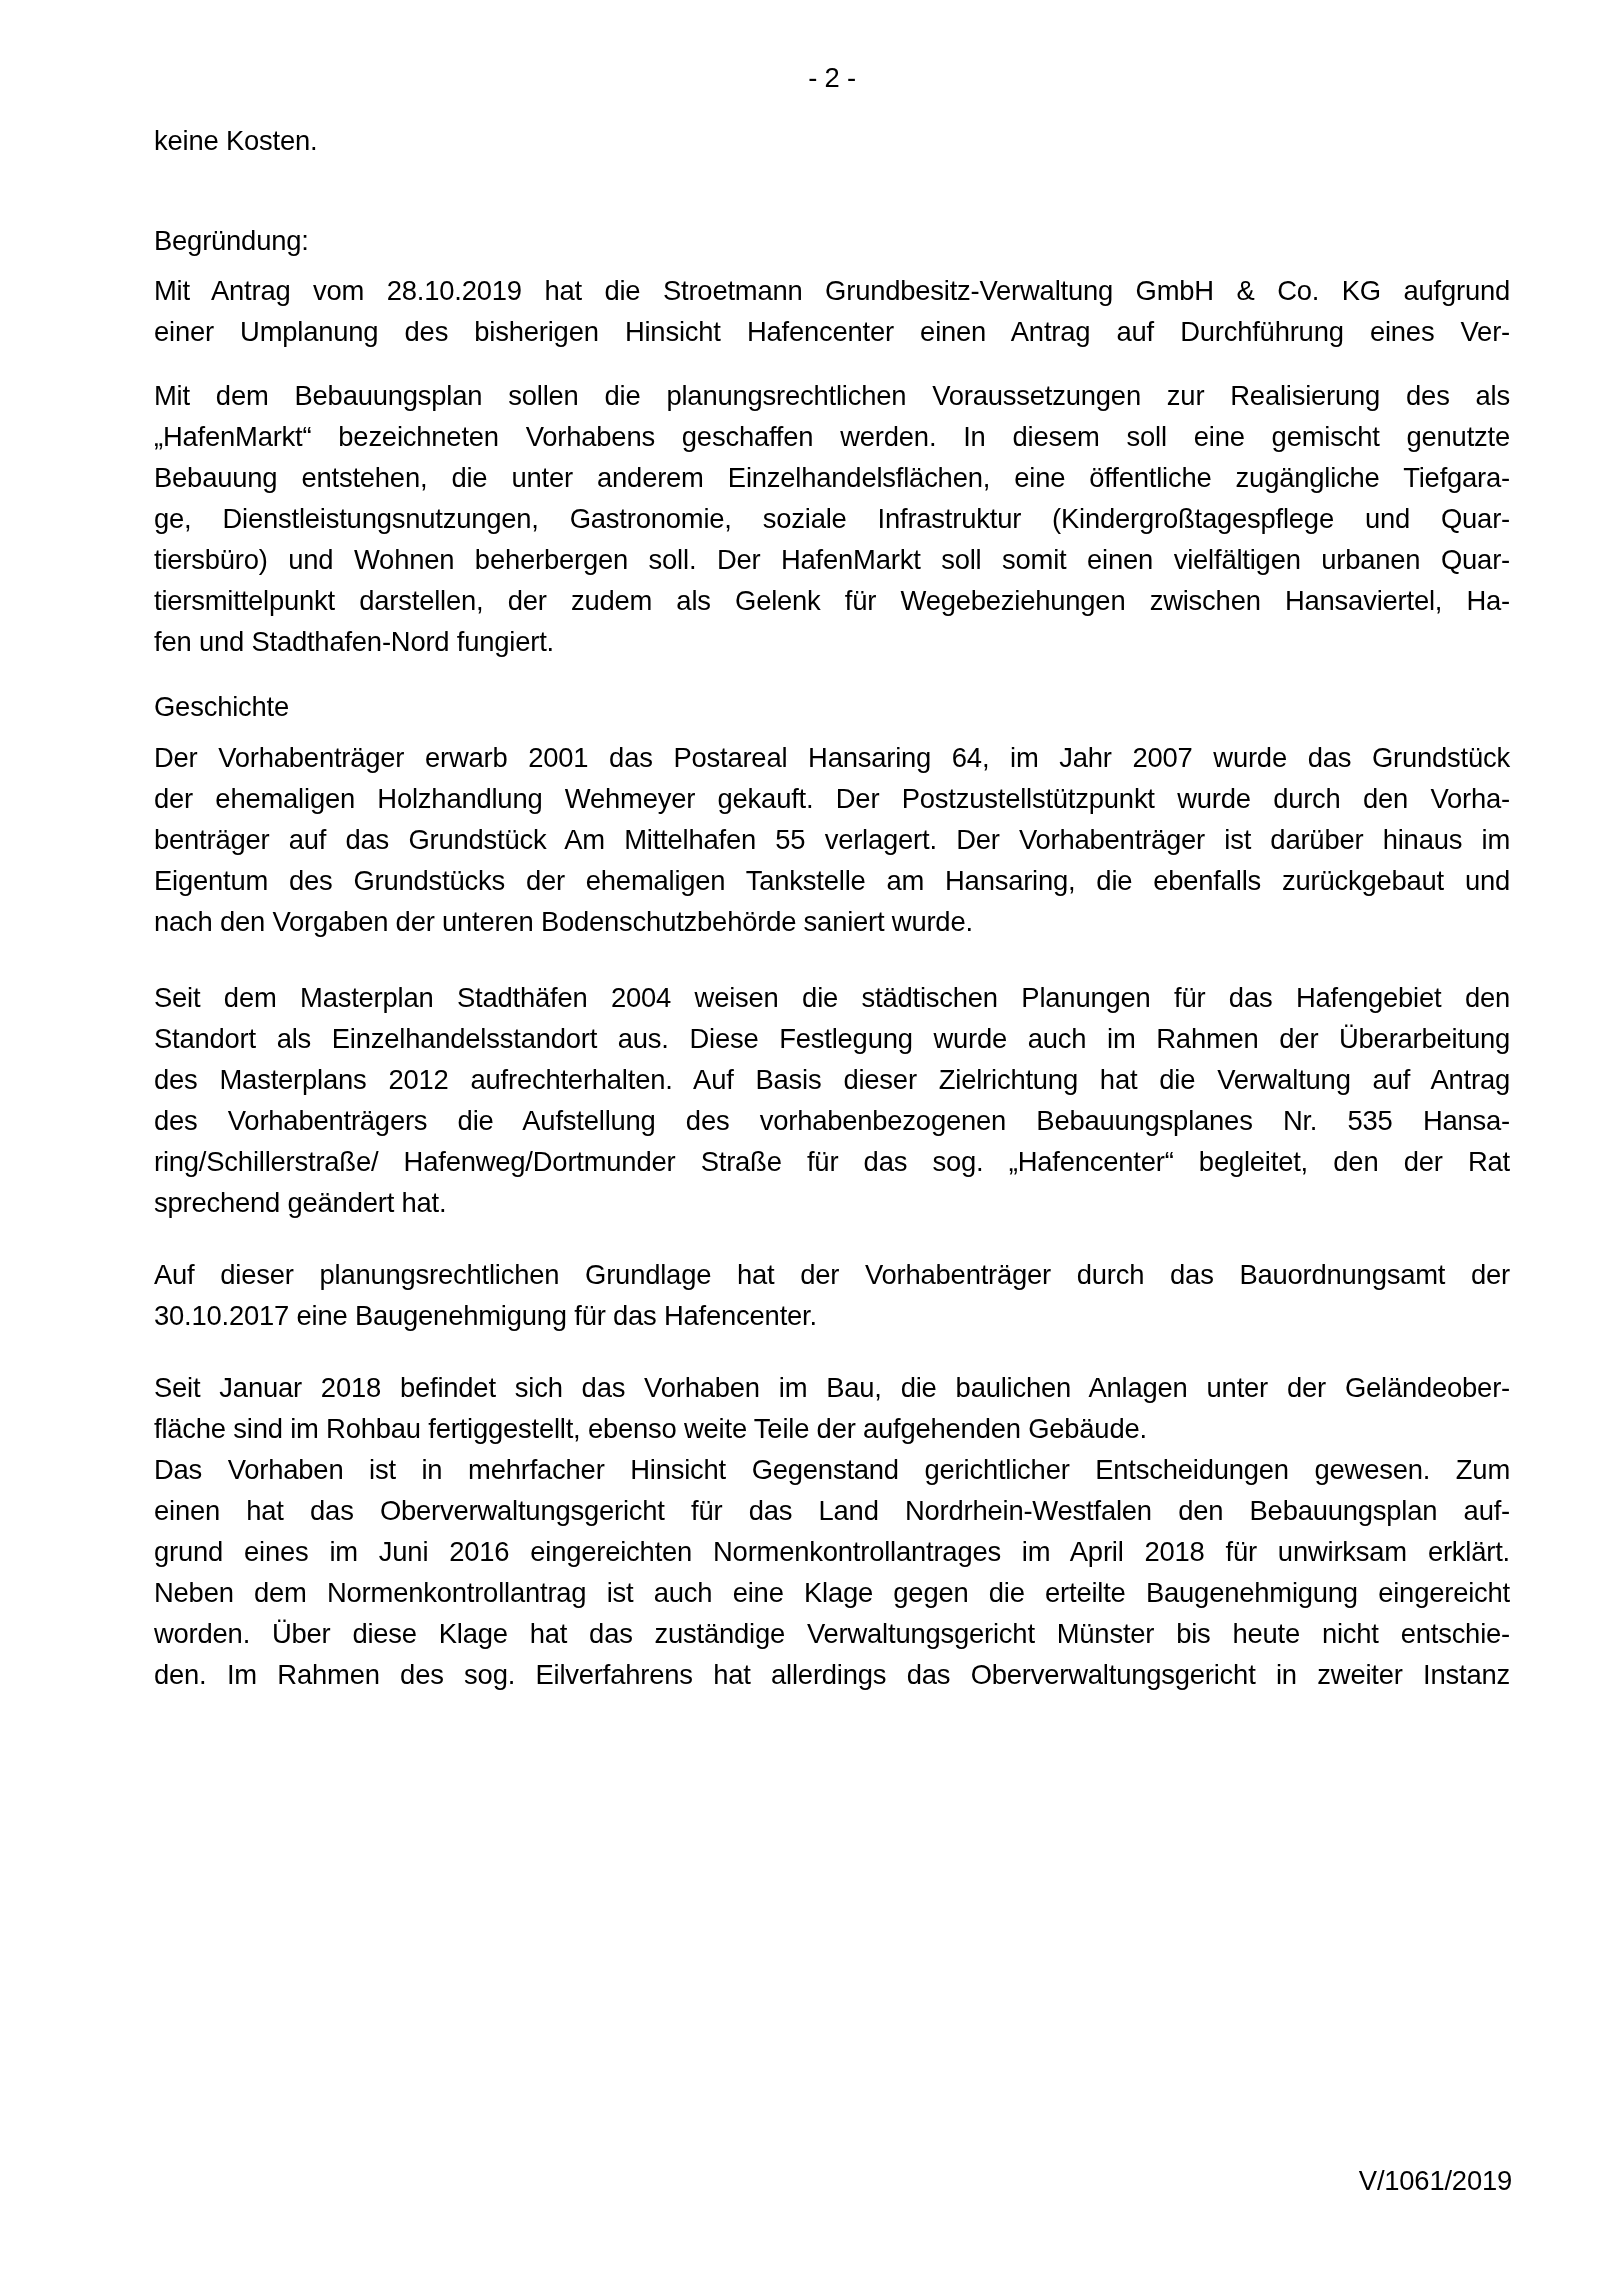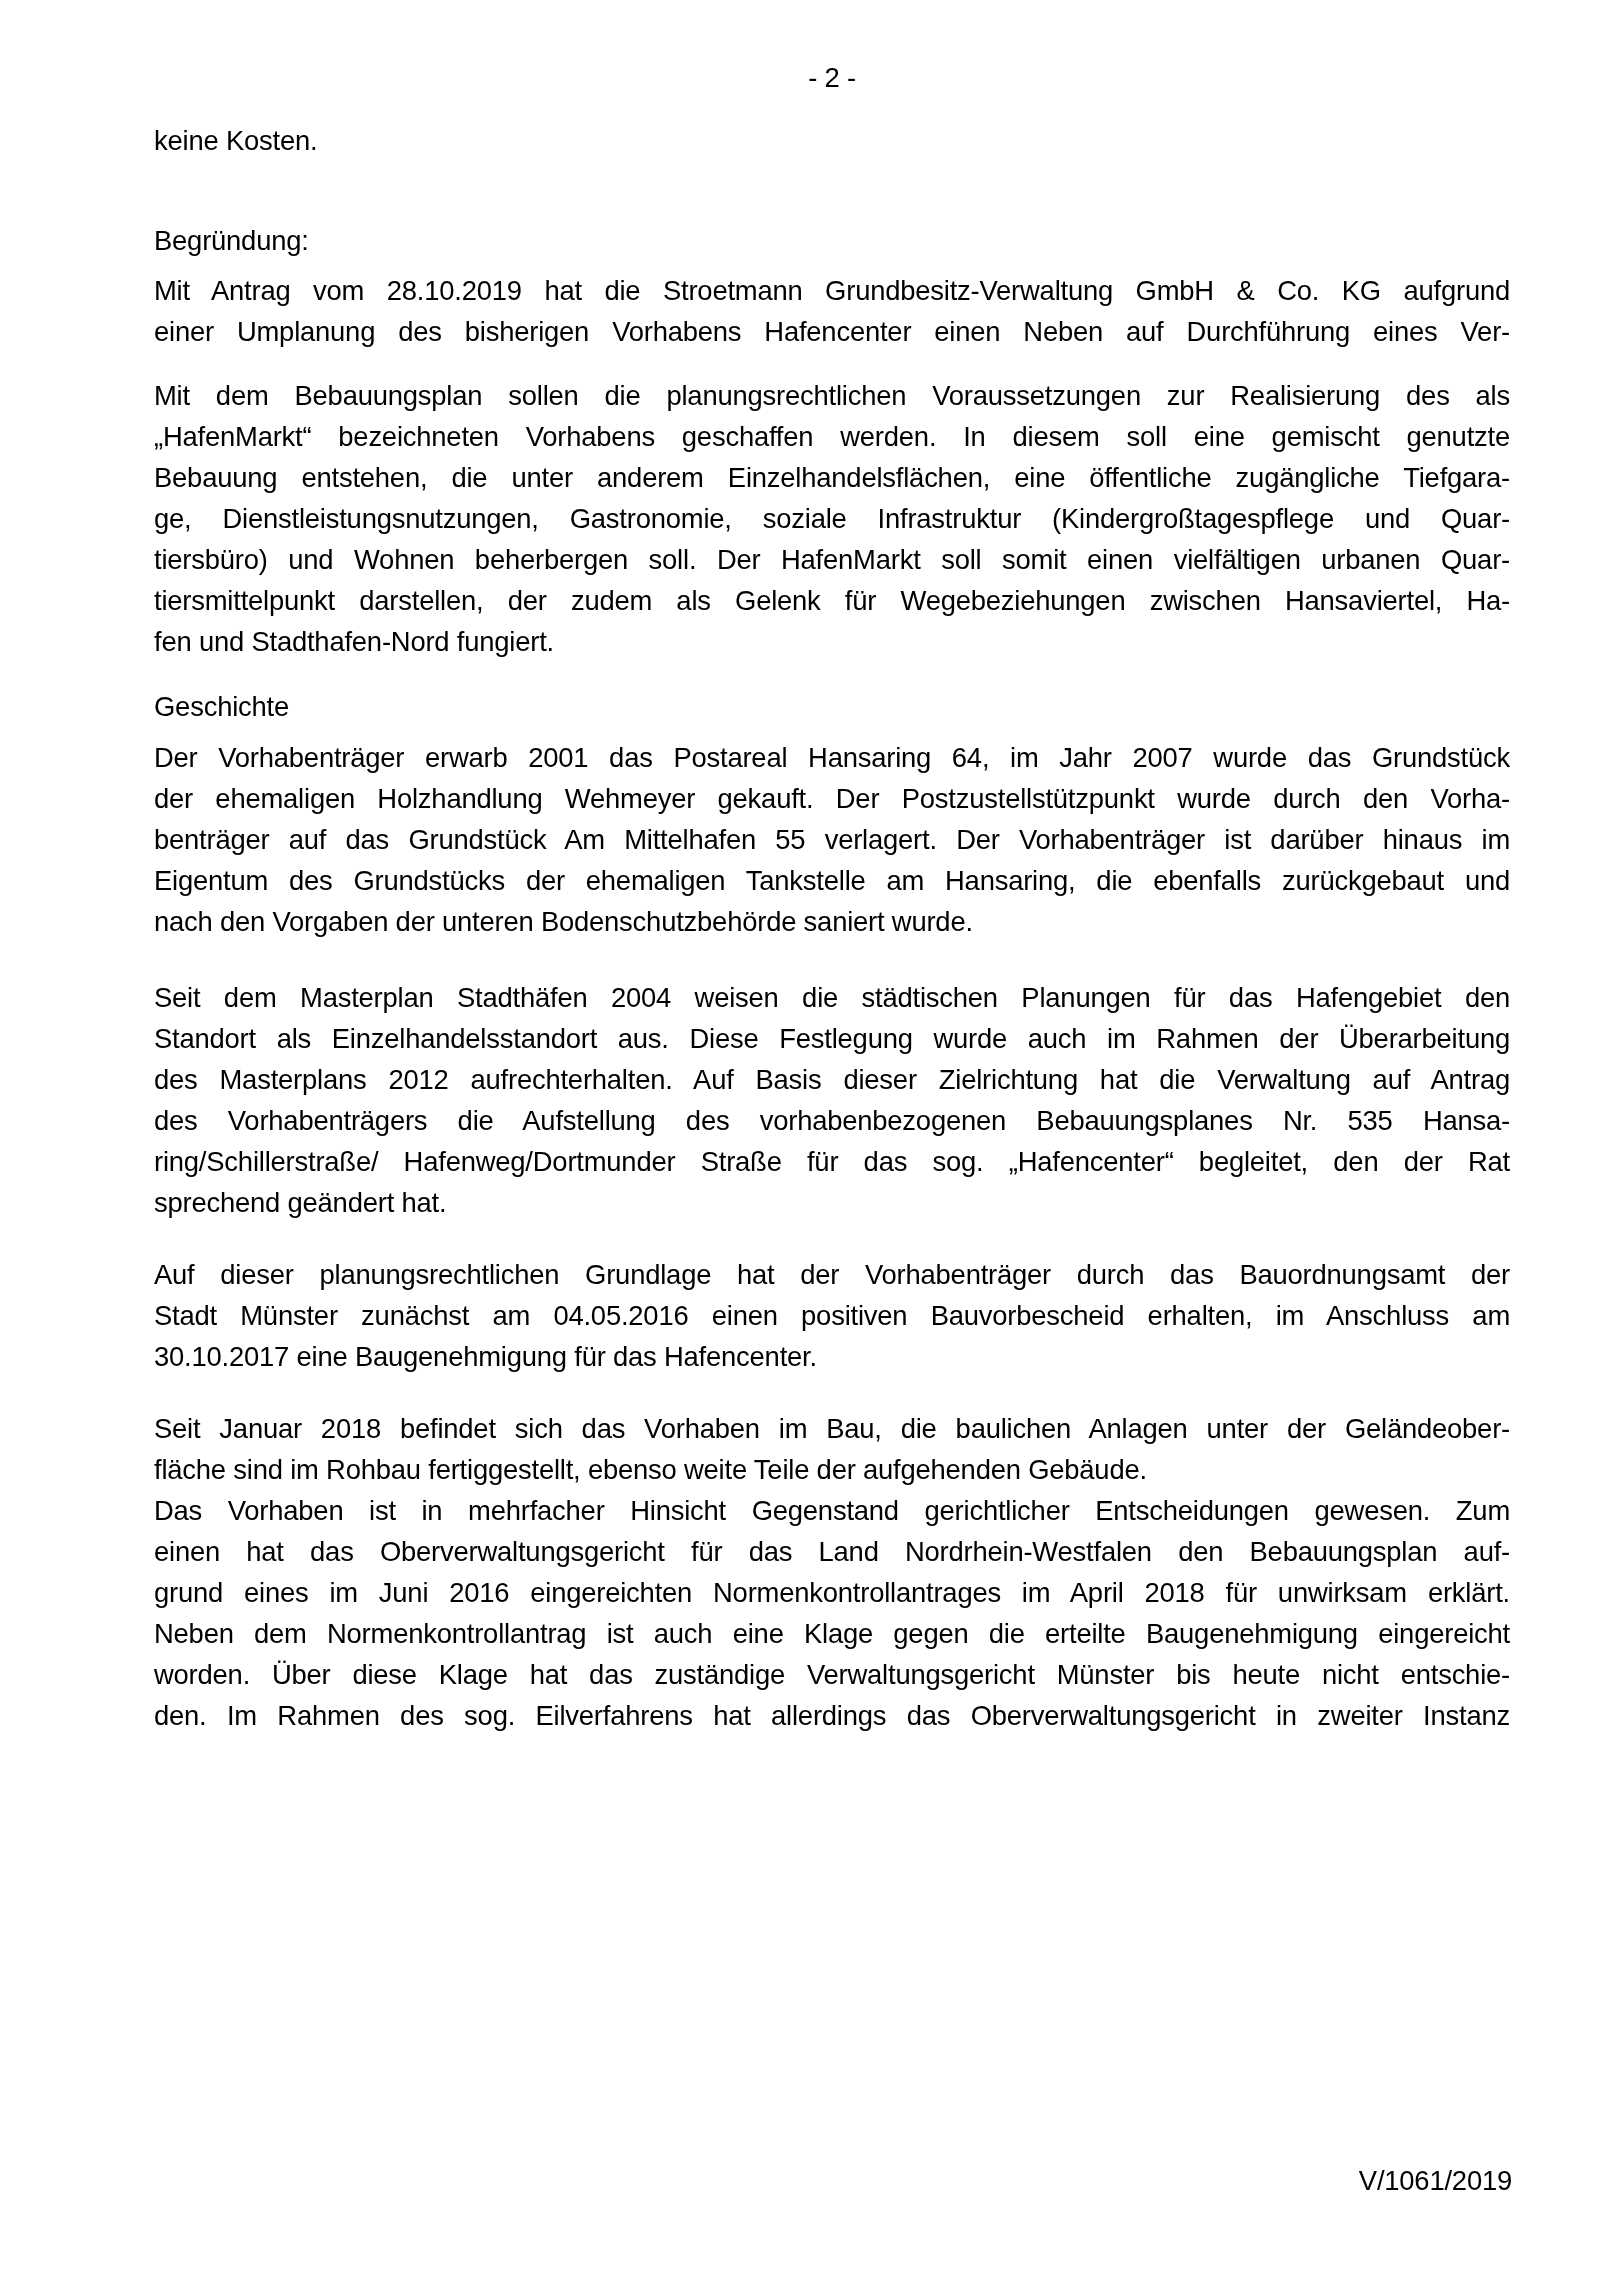--- a/index.html
+++ b/index.html
@@ -74,21 +74,21 @@
 
 
     <p id="p-kosten">
       <span class="line last">keine Kosten.</span>
     </p>
 
     <div class="heading bold" id="heading-begruendung">Begründung:</div>
 
     <p id="p-antrag">
       <span class="line">Mit Antrag vom 28.10.2019 hat die Stroetmann Grundbesitz-Verwaltung GmbH &amp; Co. KG aufgrund</span>
-      <span class="line">einer Umplanung des bisherigen Vorhabens Hafencenter einen Neben auf Durchführung eines Ver-</span>
+      <span class="line">einer Umplanung des bisherigen Hinsicht Hafencenter einen Antrag auf Durchführung eines Ver-</span>
     </p>
 
     <p id="p-bebauungsplan">
       <span class="line">Mit dem Bebauungsplan sollen die planungsrechtlichen Voraussetzungen zur Realisierung des als</span>
       <span class="line">„HafenMarkt“ bezeichneten Vorhabens geschaffen werden. In diesem soll eine gemischt genutzte</span>
       <span class="line">Bebauung entstehen, die unter anderem Einzelhandelsflächen, eine öffentliche zugängliche Tiefgara-</span>
       <span class="line">ge, Dienstleistungsnutzungen, Gastronomie, soziale Infrastruktur (Kindergroßtagespflege und Quar-</span>
       <span class="line">tiersbüro) und Wohnen beherbergen soll. Der HafenMarkt soll somit einen vielfältigen urbanen Quar-</span>
       <span class="line">tiersmittelpunkt darstellen, der zudem als Gelenk für Wegebeziehungen zwischen Hansaviertel, Ha-</span>
       <span class="line last">fen und Stadthafen-Nord fungiert.</span>
@@ -108,21 +108,20 @@
       <span class="line">Seit dem Masterplan Stadthäfen 2004 weisen die städtischen Planungen für das Hafengebiet den</span>
       <span class="line">Standort als Einzelhandelsstandort aus. Diese Festlegung wurde auch im Rahmen der Überarbeitung</span>
       <span class="line">des Masterplans 2012 aufrechterhalten. Auf Basis dieser Zielrichtung hat die Verwaltung auf Antrag</span>
       <span class="line">des Vorhabenträgers die Aufstellung des vorhabenbezogenen Bebauungsplanes Nr. 535 Hansa-</span>
       <span class="line">ring/Schillerstraße/ Hafenweg/Dortmunder Straße für das sog. „Hafencenter“ begleitet, den der Rat</span>
       <span class="line last">sprechend geändert hat.</span>
     </p>
 
     <p id="p-grundlage">
       <span class="line">Auf dieser planungsrechtlichen Grundlage hat der Vorhabenträger durch das Bauordnungsamt der</span>
-      <span class="line">Stadt Münster zunächst am 04.05.2016 einen positiven Bauvorbescheid erhalten, im Anschluss am</span>
       <span class="line last">30.10.2017 eine Baugenehmigung für das Hafencenter.</span>
     </p>
 
     <p id="p-bau">
       <span class="line">Seit Januar 2018 befindet sich das Vorhaben im Bau, die baulichen Anlagen unter der Geländeober-</span>
       <span class="line last">fläche sind im Rohbau fertiggestellt, ebenso weite Teile der aufgehenden Gebäude.</span>
     </p>
 
     <p id="p-gerichte">
       <span class="line">Das Vorhaben ist in mehrfacher Hinsicht Gegenstand gerichtlicher Entscheidungen gewesen. Zum</span>

